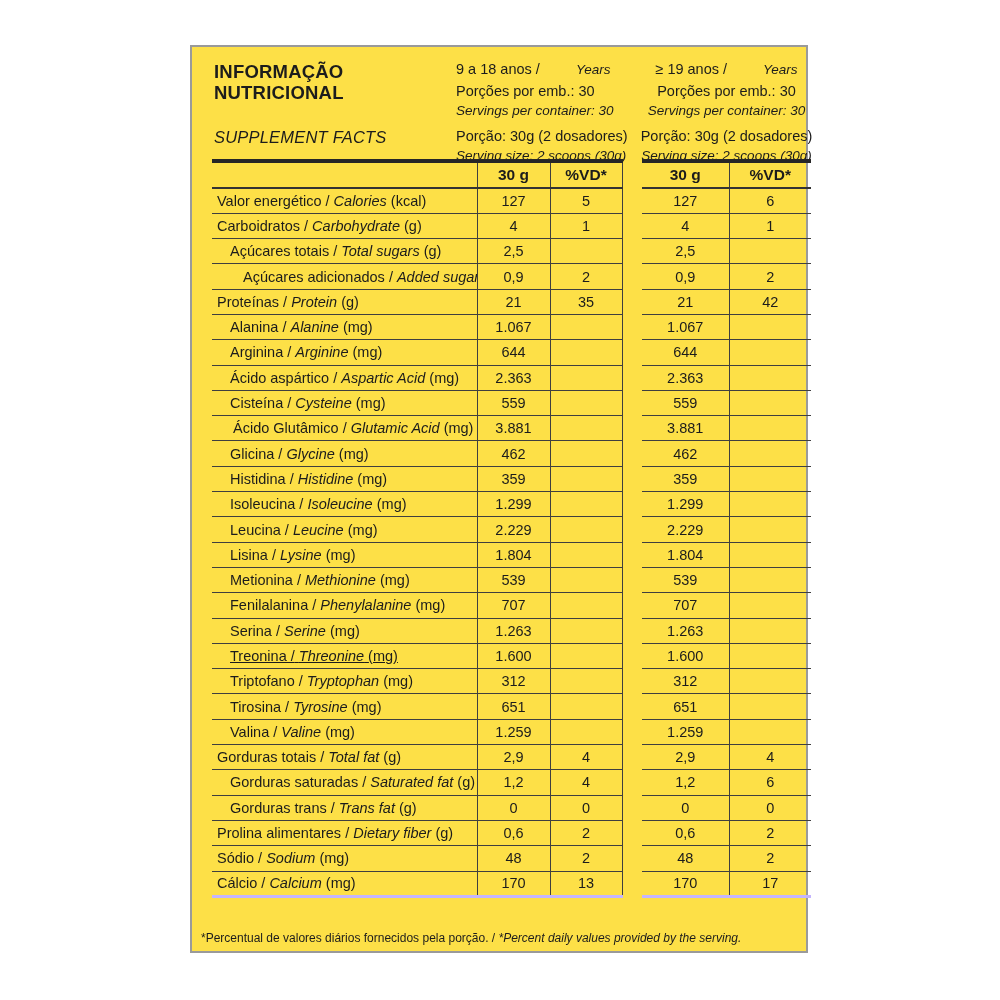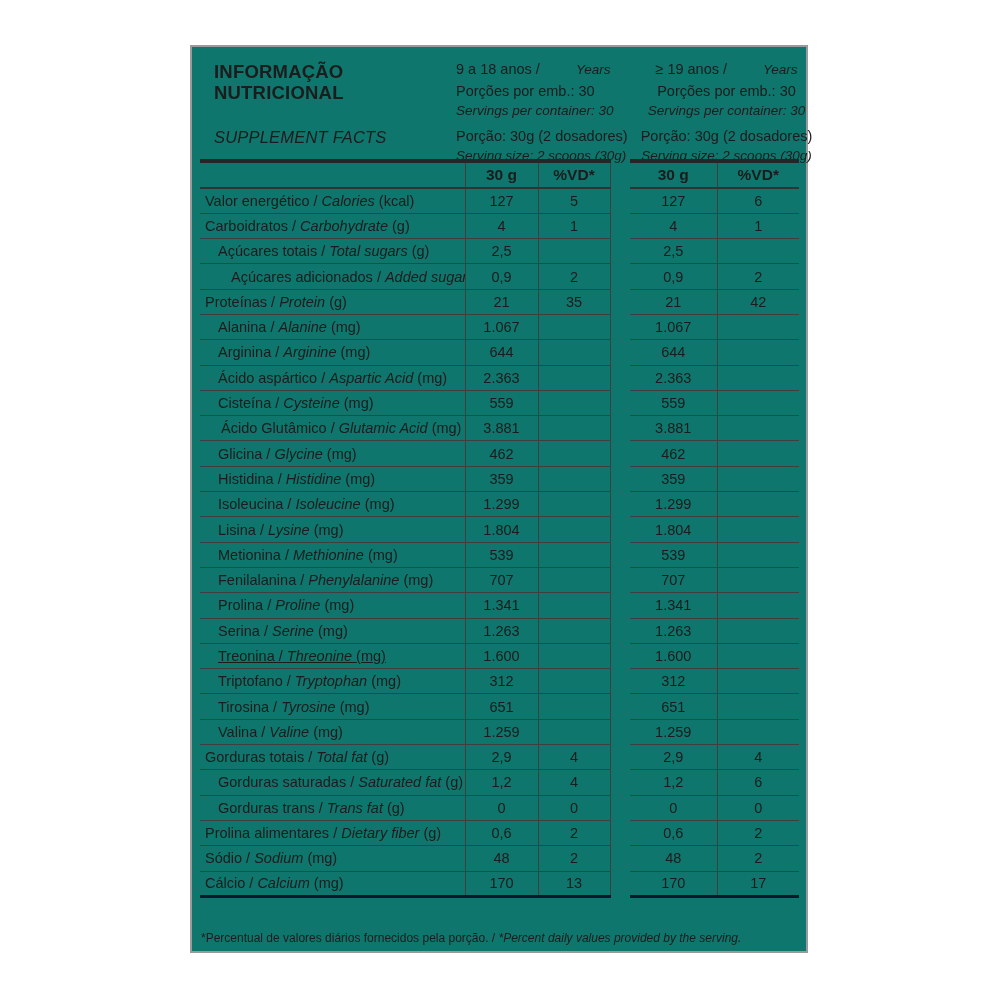--- a/index.html
+++ b/index.html
@@ -1,56 +1,56 @@
 <!DOCTYPE html>
 <html><head>
 <meta charset="utf-8">
 <style>
   * { margin:0; padding:0; box-sizing:border-box; }
   html,body { width:1000px; height:1000px; background:#ffffff;
               font-family:"Liberation Sans","DejaVu Sans",sans-serif; color:#1c1c1c; }
   .canvas { position:relative; width:1000px; height:1000px; background:#fff; overflow:hidden; }
 
   .label-box { position:absolute; left:190px; top:45px; width:618px; height:908px;
-               border:2px solid #9a9a9a; background:#0f766e; }
+               border:2px solid #9a9a9a; background:#fde047; }
 
   
   .title { position:absolute; left:22px; top:14px; width:180px;
            font-size:18.5px; font-weight:bold; line-height:21px; letter-spacing:.2px; }
   .subtitle { position:absolute; left:22px; top:81px;
               font-size:16.5px; font-style:italic; letter-spacing:.2px; }
 
   .grp-head { position:absolute; top:12px; width:185px; }
   .grp-head.g1 { left:264px; }
   .grp-head.g2 { left:442px;text-align:center; }
   .hl  { font-size:14.5px; line-height:20.5px; white-space:nowrap; }
   .hle { font-size:13.5px; line-height:20.5px; font-style:italic; white-space:nowrap; }
   .hsp { height:4px; }
   .it  { font-style:italic; font-size:13.5px;margin-left:32px; }
 
   
-  table.nt { position:absolute; left:8px; top:112px; width:599px;
+  table.nt { position:absolute; left:20px; top:112px; width:599px;
              border-collapse:collapse; table-layout:fixed; }
   col.c-label { width:265px; }
   col.c-g1a   { width:73px; }
   col.c-g1vd  { width:72px; }
   col.c-gap   { width:20px; }
   col.c-g2a   { width:87px; }
   col.c-g2vd  { width:82px; }
 
   .nt th { height:27px; font-size:15.5px; font-weight:bold; text-align:center;
            border-top:4px solid #262626; border-bottom:2px solid #333; }
   .nt th.gap, .nt td.gap { border:none; }
 
   .nt td { height:25.3px; font-size:14.5px; vertical-align:middle;
            border-bottom:1px solid #3f3f3f; }
   .nt td.num { text-align:center; }
   .nt th.vr, .nt td.vr { border-right:1px solid #3f3f3f; }
 
-  .nt tr:last-child td:not(.gap) { border-bottom:3px solid #0f172a; }
+  .nt tr:last-child td:not(.gap) { border-bottom:3px solid #c4b5fd; }
 
   .lbl { white-space:nowrap; overflow:hidden; }
   .lbl .en { font-style:italic; }
 
   
   .footnote { position:absolute; left:9px; top:884px; width:600px; font-size:12px;
               white-space:nowrap; }
   .footnote .en { font-style:italic; }
 </style>
 </head>
@@ -198,20 +198,28 @@
       </tr>
           <tr>
         <td class="lbl vr" style="padding-left: 18px;"><span class="pt">Isoleucina /</span> <span class="en">Isoleucine</span> <span class="unit">(mg)</span></td>
         <td class="num vr">1.299</td>
         <td class="num vr"></td>
         <td class="gap"></td>
         <td class="num vr">1.299</td>
         <td class="num"></td>
       </tr>
           <tr>
+        <td class="lbl vr" style="padding-left: 18px;"><span class="pt">Leucina /</span> <span class="en">Leucine</span> <span class="unit">(mg)</span></td>
+        <td class="num vr">2.229</td>
+        <td class="num vr"></td>
+        <td class="gap"></td>
+        <td class="num vr">2.229</td>
+        <td class="num"></td>
+      </tr>
+          <tr>
         <td class="lbl vr" style="padding-left: 18px;"><span class="pt">Lisina /</span> <span class="en">Lysine</span> <span class="unit">(mg)</span></td>
         <td class="num vr">1.804</td>
         <td class="num vr"></td>
         <td class="gap"></td>
         <td class="num vr">1.804</td>
         <td class="num"></td>
       </tr>
           <tr>
         <td class="lbl vr" style="padding-left: 18px;"><span class="pt">Metionina /</span> <span class="en">Methionine</span> <span class="unit">(mg)</span></td>
         <td class="num vr">539</td>
@@ -219,28 +227,20 @@
         <td class="gap"></td>
         <td class="num vr">539</td>
         <td class="num"></td>
       </tr>
           <tr>
         <td class="lbl vr" style="padding-left: 18px;"><span class="pt">Fenilalanina /</span> <span class="en">Phenylalanine</span> <span class="unit">(mg)</span></td>
         <td class="num vr">707</td>
         <td class="num vr"></td>
         <td class="gap"></td>
         <td class="num vr">707</td>
-        <td class="num"></td>
-      </tr>
-          <tr>
-        <td class="lbl vr" style="padding-left: 18px;"><span class="pt">Prolina /</span> <span class="en">Proline</span> <span class="unit">(mg)</span></td>
-        <td class="num vr">1.341</td>
-        <td class="num vr"></td>
-        <td class="gap"></td>
-        <td class="num vr">1.341</td>
         <td class="num"></td>
       </tr>
           <tr>
         <td class="lbl vr" style="padding-left: 18px;"><span class="pt">Serina /</span> <span class="en">Serine</span> <span class="unit">(mg)</span></td>
         <td class="num vr">1.263</td>
         <td class="num vr"></td>
         <td class="gap"></td>
         <td class="num vr">1.263</td>
         <td class="num"></td>
       </tr>

